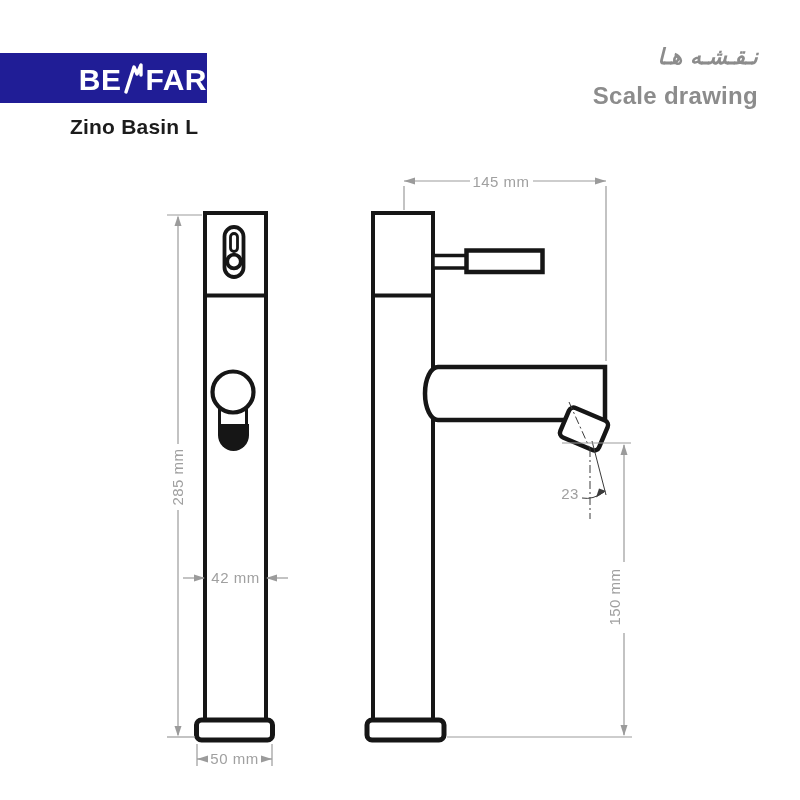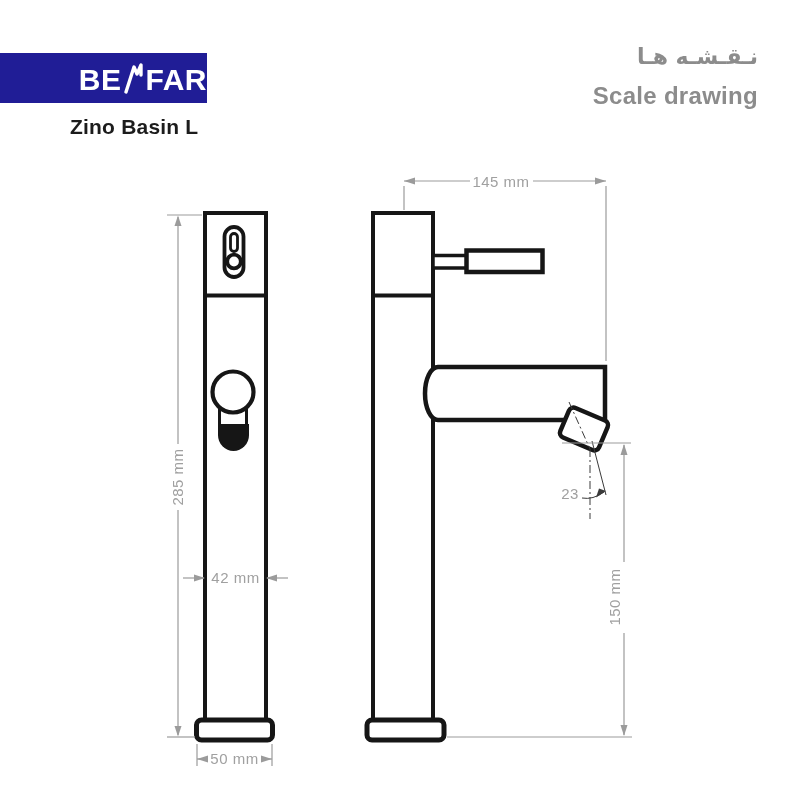--- a/index.html
+++ b/index.html
@@ -7,21 +7,21 @@
         font-family:"Liberation Sans",sans-serif;}
 
   
   .logo-box{position:absolute;left:0;top:53px;width:207px;height:50px;background:#201d96;
             display:flex;align-items:center;justify-content:flex-end;padding-right:0;box-sizing:border-box;}
   .brand-text{color:#ffffff;font-weight:bold;font-size:30px;letter-spacing:.5px;line-height:1;}
   .brand-glyph{display:inline-block;vertical-align:-4px;margin:0 1px;}
   .product-name{position:absolute;left:70px;top:115px;font-size:21px;font-weight:700;
                 color:#1c1c1c;letter-spacing:.2px;}
   .title-fa{position:absolute;right:42px;top:44px;font-family:"DejaVu Sans",sans-serif;
-            direction:rtl;font-size:22px;font-weight:bold;color:#8c8c8c;letter-spacing:1px;}
+            direction:rtl;font-size:22px;font-weight:bold;color:#8c8c8c;letter-spacing:1px;font-style:italic;}
   .title-en{position:absolute;right:42px;top:82px;font-size:24px;font-weight:bold;
             color:#8c8c8c;letter-spacing:.3px;margin-left:36px;}
 
   
   .drawing-svg{position:absolute;left:0;top:0;}
   .blk{stroke:#161616;fill:#ffffff;}
   .blkl{stroke:#161616;fill:none;}
   .dimline{stroke:#9b9b9b;stroke-width:1.2;fill:none;}
   .dimarrow{fill:#9b9b9b;stroke:none;}
   .dimtext{font-family:"Liberation Sans",sans-serif;font-size:15px;fill:#a0a0a0;letter-spacing:.5px;}

